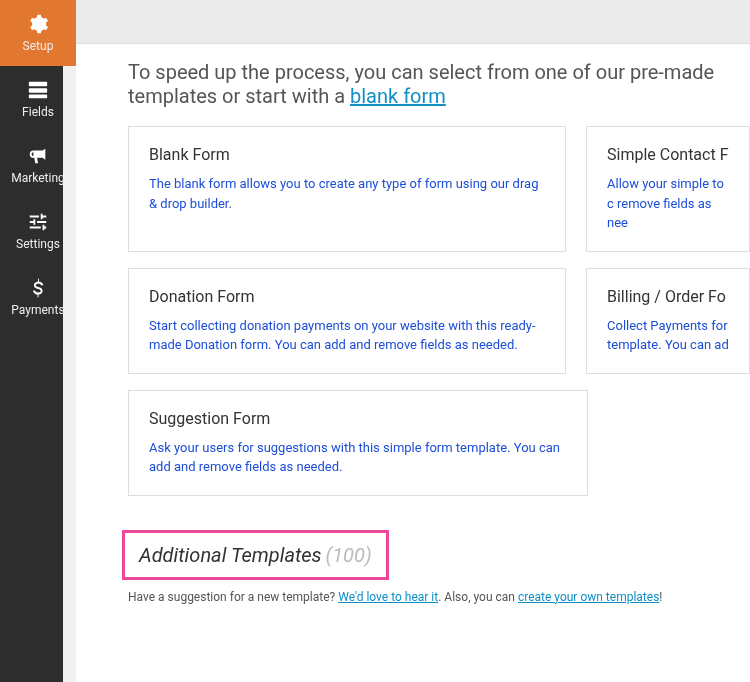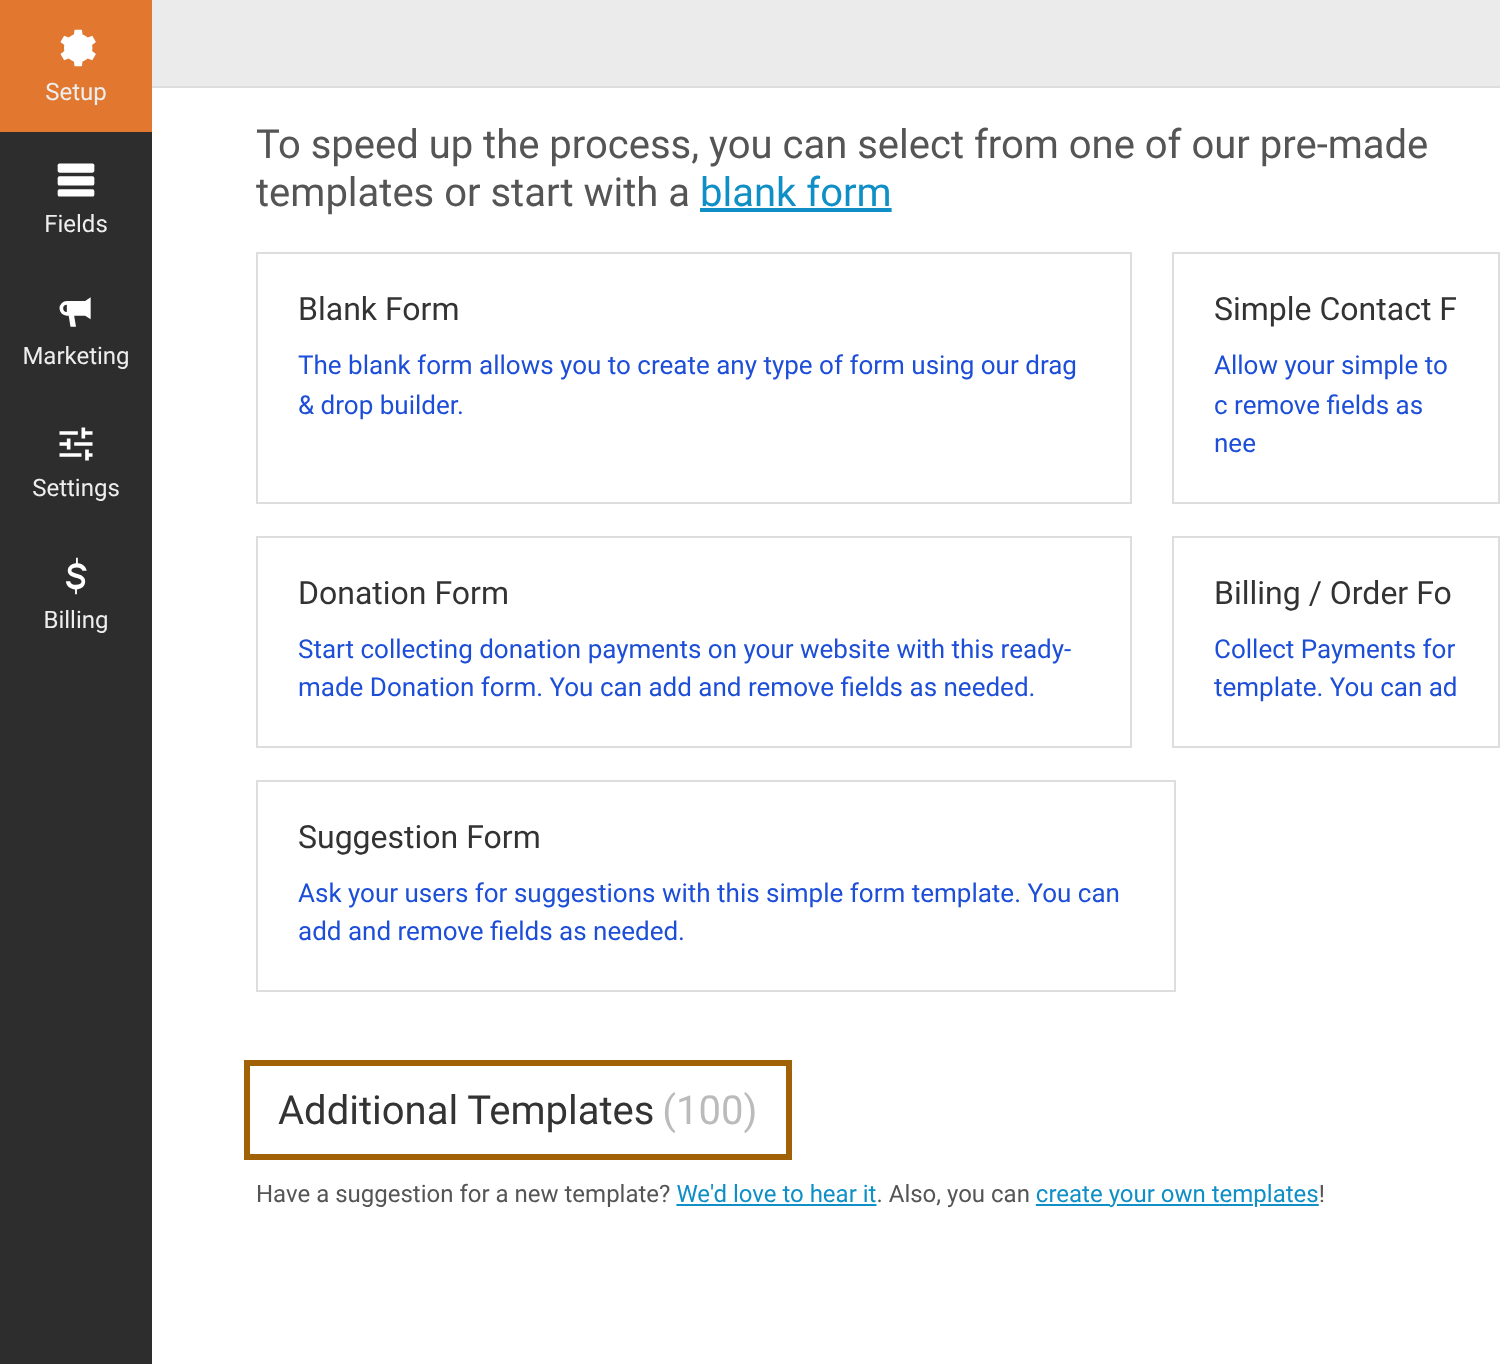--- a/index.html
+++ b/index.html
@@ -12,21 +12,21 @@
       background: #f1f1f1;
       width: 750px;
       height: 682px;
       overflow: hidden;
       position: relative;
     }
     .sidebar {
       position: absolute;
       left: 0;
       top: 0;
-      width: 76px;
+      width: 63px;
       height: 682px;
       background: #2d2d2d;
     }
     .sidebar-item {
       display: flex;
       flex-direction: column;
       align-items: center;
       justify-content: center;
       width: 76px;
       height: 66px;
@@ -99,24 +99,25 @@
       font-weight: 400;
       margin-bottom: 10px;
     }
     .template-desc {
       font-size: 13px;
       color: #1d4ed8;
       line-height: 1.5;
     }
     .section-header {
       display: inline-block;
-      border: 3px solid #a16207;
+      border: 3px solid #ec4899;
       padding: 10px 14px;
       margin-top: 18px;
       margin-left: -6px;
+      font-style: italic;
     }
     .section-title {
       font-size: 20px;
       color: #333;
       font-weight: 400;
     }
     .section-count {
       color: #bbb;
     }
     .section-sub {
@@ -170,21 +171,21 @@
         </svg>
     </span>
     <span class="sidebar-label">Settings</span>
   </div>
   <div class="sidebar-item">
     <span class="sidebar-icon">
       <svg viewBox="0 0 24 24" width="22" height="22" fill="#fff">
           <path d="M12 2v3c-2.5.3-4.5 1.8-4.5 4 0 2.5 2.2 3.4 4.5 4 2 .5 3 1 3 2 0 1.2-1.3 1.8-3 1.8-1.8 0-3-.8-3.2-2H6.5c.2 2.5 2.2 4.2 5 4.5V22h1v-2.7c2.8-.3 4.5-1.9 4.5-4.3 0-2.7-2.3-3.6-4.5-4.2-2-.5-3-1-3-1.8 0-1 1.2-1.7 3-1.7 1.6 0 2.7.7 3 1.8h2.3c-.3-2.3-2.1-3.8-4.8-4.1V2h-1z"></path>
         </svg>
     </span>
-    <span class="sidebar-label">Billing</span>
+    <span class="sidebar-label">Payments</span>
   </div>
 </div>
 
 <div class="topbar"></div>
 
 <div class="main">
   <p class="intro">
     <span>To speed up the process, you can select from one of our pre-made templates or start with a </span><a href="#">blank form</a>
   </p>
 

